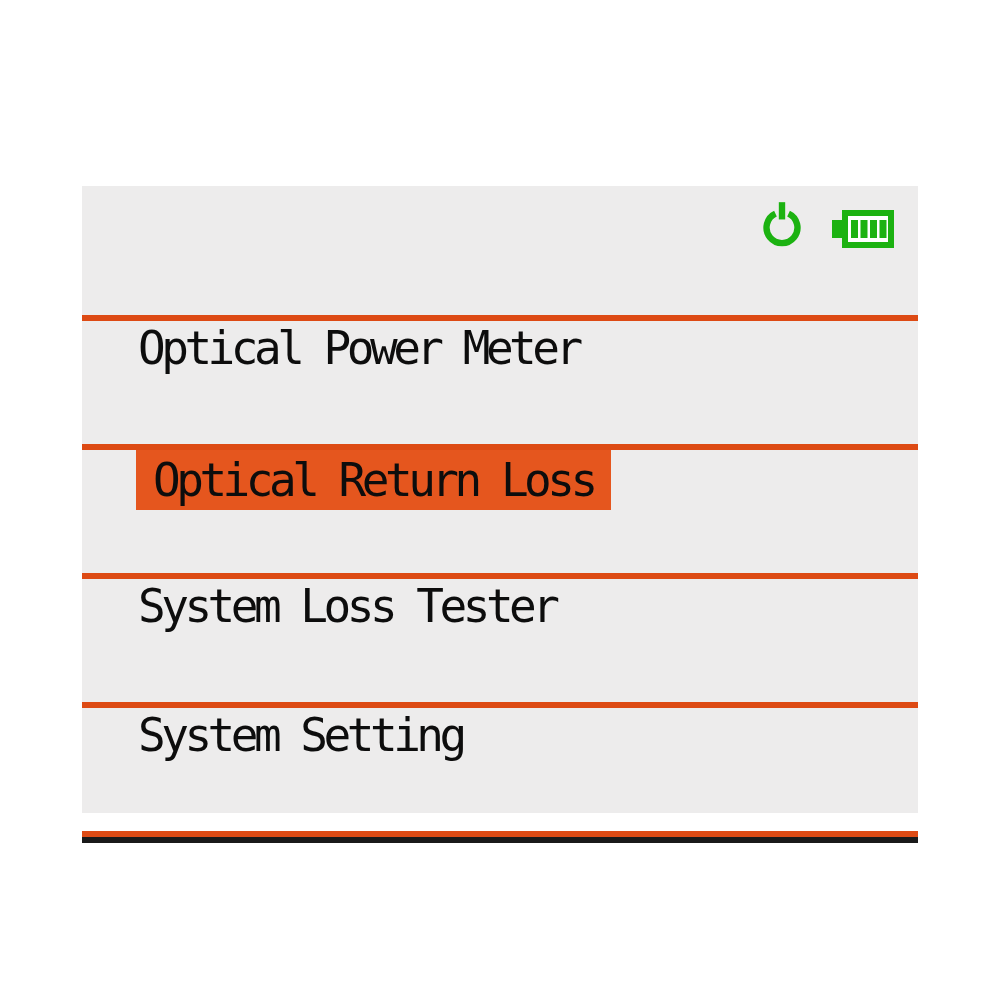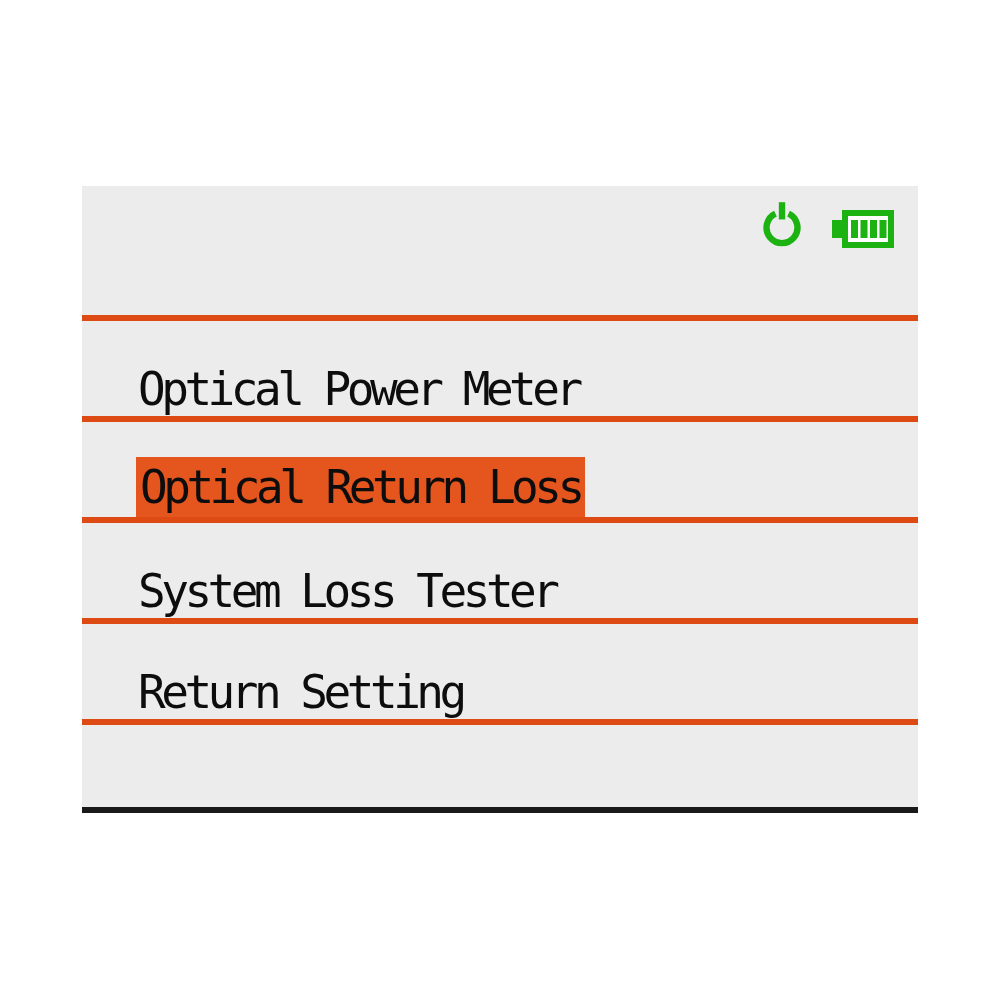--- a/index.html
+++ b/index.html
@@ -19,29 +19,29 @@
     background:var(--screen-background);
     display:flex;flex-direction:column;
   }
   .status-bar{
     position:relative;height:129px;flex:none;
   }
   .power-icon{position:absolute;left:680px;top:15px;color:var(--icon-green);}
   .battery-icon{position:absolute;left:750px;top:24px;color:var(--icon-green);}
   .divider{height:6px;flex:none;background:var(--divider-orange);}
   .menu-row{
-    height:95px;flex:none;display:flex;align-items:flex-end;border-radius:11px;
+    height:123px;flex:none;display:flex;align-items:flex-start;border-radius:11px;
   }
   .menu-label{
     font-size:46px;letter-spacing:-4.5px;color:var(--text-black);
     margin-left:56px;white-space:nowrap;
   }
   .menu-row.selected .menu-label{
     margin-left:54px;background:var(--highlight-orange);
-    height:60px;line-height:60px;padding:0 4px;
+    height:60px;line-height:60px;padding:0 17px;
   }
   .footer-space{flex:1;}
   .bottom-bar{height:6px;flex:none;background:var(--bottom-bar-black);}
 </style>
 </head>
 <body>
 
 <div class="screen">
 
   <div class="status-bar">
@@ -74,21 +74,21 @@
 
   <div class="divider"></div>
 
   <div class="menu-row">
     <span class="menu-label">System Loss Tester</span>
   </div>
 
   <div class="divider"></div>
 
   <div class="menu-row">
-    <span class="menu-label">Return Setting</span>
+    <span class="menu-label">System Setting</span>
   </div>
 
   <div class="divider"></div>
 
   <div class="footer-space"></div>
 
   <div class="bottom-bar"></div>
 
 </div>
 

